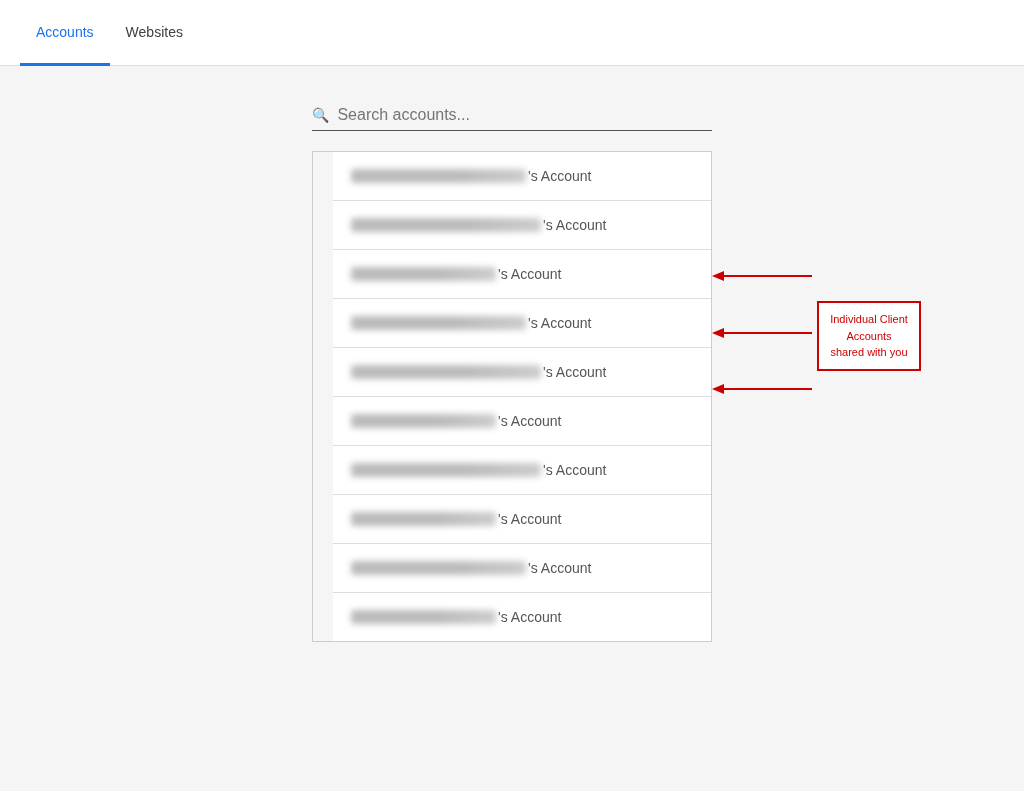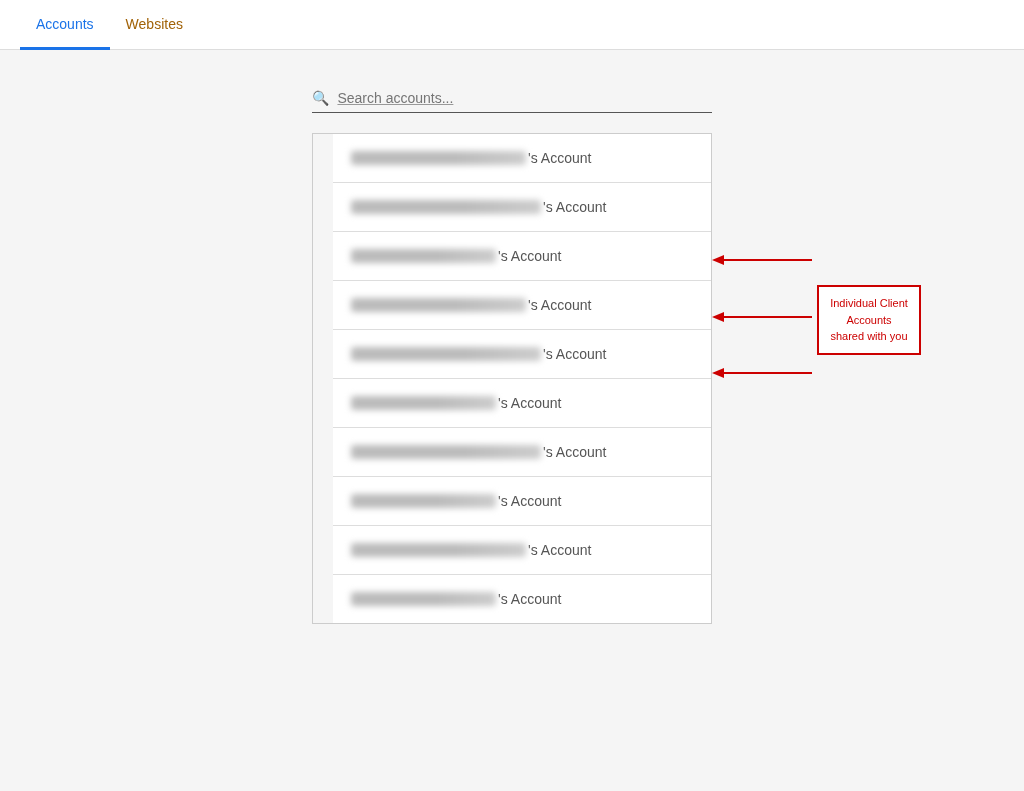--- a/index.html
+++ b/index.html
@@ -13,30 +13,30 @@
       background: #f5f5f5;
       min-height: 791px;
     }
 
     .top-nav {
       background: #fff;
       border-bottom: 1px solid #ddd;
       padding: 0 20px;
       display: flex;
       align-items: stretch;
-      height: 50px;
+      height: 66px;
     }
 
     .nav-tab {
       padding: 0 16px;
       display: flex;
       align-items: center;
       cursor: pointer;
       font-size: 14px;
-      color: #a16207;
+      color: #404040;
       border-bottom: 3px solid transparent;
       margin-bottom: -1px;
       text-decoration: none;
     }
 
     .nav-tab.active {
       color: #1a73e8;
       border-bottom: 3px solid #1a73e8;
       font-weight: 500;
     }
@@ -64,25 +64,24 @@
 
     .search-icon-wrap {
       margin-right: 8px;
       color: #666;
       font-size: 14px;
     }
 
     .search-input {
       border: none;
       outline: none;
-      font-size: 14px;
+      font-size: 16px;
       color: #999;
       background: transparent;
       width: 100%;
-      text-decoration: underline;
     }
 
     .accounts-list {
       display: flex;
       flex-direction: column;
       gap: 0;
       border: 1px solid #ccc;
       border-radius: 0;
       overflow: hidden;
       padding-left: 20px;

